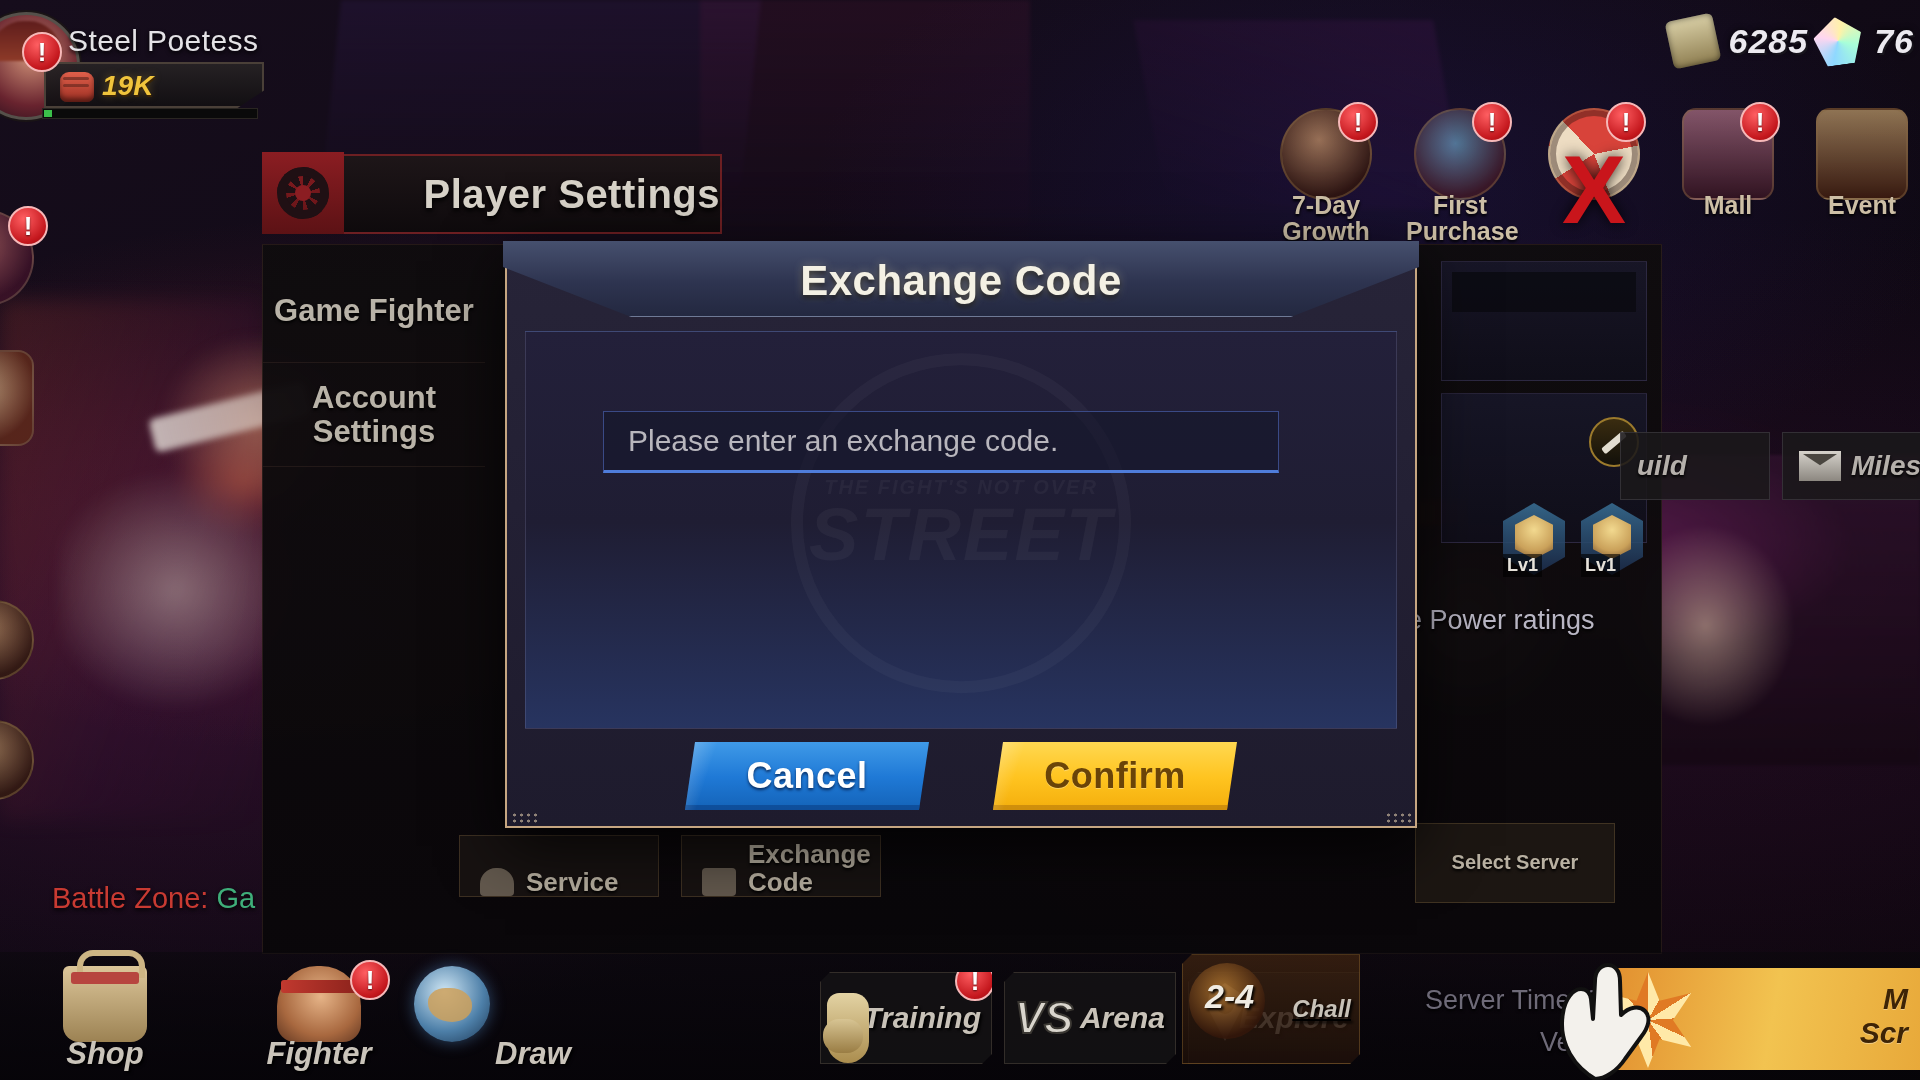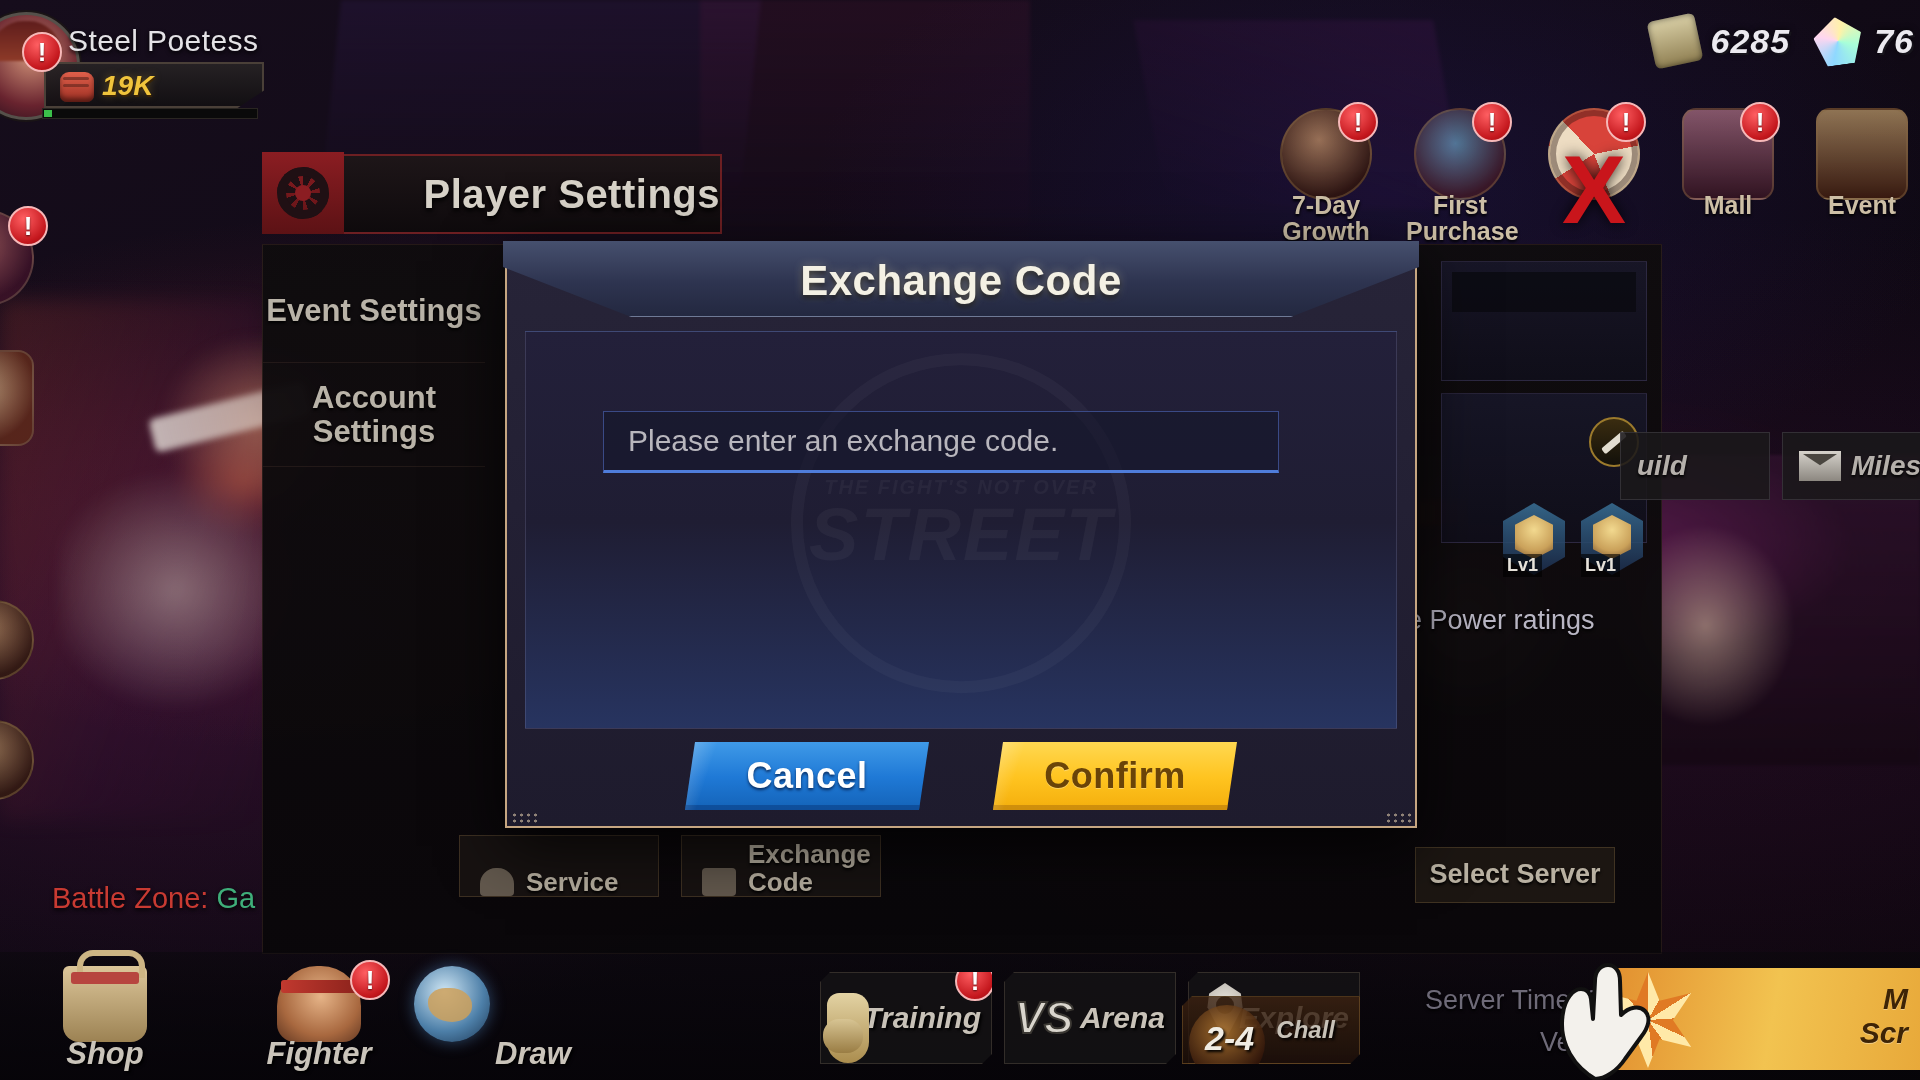--- a/index.html
+++ b/index.html
@@ -103,21 +103,21 @@
     position:absolute; left:56px; top:6px; font-size:28px; font-weight:bold; font-style:italic;
     color:#f0c43c; text-shadow:1px 2px 0 #3a2405, 0 0 8px rgba(240,196,60,.35);
   }
   .xp-track {
     position:absolute; left:42px; top:104px; width:216px; height:11px;
     background:#0a0a0a; border:1px solid #2a2622;
   }
   .xp-fill { position:absolute; left:1px; top:1px; width:8px; height:7px; background:#3bbf4a; }
 
   
-  #hud-right { position:absolute; right:0; top:6px; height:70px; display:flex; align-items:center; gap:18px; }
+  #hud-right { position:absolute; right:0; top:6px; height:70px; display:flex; align-items:center; }
   .cur { display:flex; align-items:center; gap:12px; padding-right:6px; }
   .cur-ico { width:48px; height:48px; }
   .coin-ico {
     background:linear-gradient(180deg,#d9cfa6,#8f7f52);
     border-radius:6px; transform:rotate(-12deg);
     box-shadow:inset 0 0 6px rgba(0,0,0,.55);
   }
   .gem-ico {
     background:conic-gradient(from 200deg,#8fd8ff,#ffd6f0,#fff2a8,#a8ffd8,#8fd8ff);
     clip-path:polygon(50% 0,100% 38%,78% 100%,22% 100%,0 38%);
@@ -262,24 +262,24 @@
     display:flex; align-items:flex-end; gap:12px; padding-left:20px;
   }
   .act-ico { width:34px; height:28px; background:rgba(190,175,150,.45); border-radius:4px; flex:0 0 auto; }
   .act-ico.hdset { border-radius:16px 16px 4px 4px; }
   .act-ico.ppl   { border-radius:4px; background:
       radial-gradient(circle at 30% 35%,rgba(200,190,165,.8) 26%,transparent 27%),
       radial-gradient(circle at 70% 35%,rgba(200,190,165,.8) 26%,transparent 27%),
       rgba(150,140,120,.35); }
   .act-label { font-size:26px; font-weight:bold; color:#b6ae9f; line-height:1.05; text-shadow:0 2px 3px #000; }
   #select-server {
-    position:absolute; right:46px; bottom:50px; width:200px; height:56px;
+    position:absolute; right:46px; bottom:50px; width:200px; height:80px;
     background:rgba(30,24,20,.92); border:1px solid rgba(120,95,60,.4);
     display:flex; align-items:center; justify-content:center; text-align:center;
-    font-size:27px; font-weight:bold; color:#b9b1a2; line-height:1.08; text-shadow:0 2px 3px #000;
+    font-size:20px; font-weight:bold; color:#b9b1a2; line-height:1.08; text-shadow:0 2px 3px #000;
   }
   #battle-zone {
     position:absolute; left:52px; top:882px; font-size:29px; font-weight:500;
     text-shadow:0 2px 4px #000;
   }
   #battle-zone .bz-k { color:#c83a32; }
   #battle-zone .bz-v { color:#3fae7a; }
 
   
   .rp-btn {
@@ -359,25 +359,25 @@
   }
   .pin:after{ content:''; position:absolute; left:13px; top:13px; width:18px; height:18px;
       border-radius:50%; background:#2d2a26; }
   .ctr-label {
     font-size:30px; font-weight:bold; font-style:italic; color:#c8c2b8;
     text-shadow:2px 2px 3px #000;
   }
   .ctr-item .badge-excl { right:-4px; top:-12px; }
 
   #challenge-item {
-    position:absolute; left:1182px; bottom:16px; width:178px; height:68px;
+    position:absolute; left:1182px; bottom:16px; width:178px; height:110px;
     background:linear-gradient(180deg,rgba(60,34,16,.8),rgba(28,14,8,.85));
     border:1px solid rgba(150,110,50,.4);
     clip-path:polygon(10px 0,100% 0,100% calc(100% - 10px),calc(100% - 10px) 100%,0 100%,0 10px);
-    display:flex; align-items:center; justify-content:flex-end; padding-right:24px;
+    display:flex; align-items:center; justify-content:flex-end; padding-right:8px;text-decoration:underline;
   }
   #challenge-art {
     position:absolute; left:6px; top:8px; width:76px; height:76px; border-radius:50%;
     background:radial-gradient(circle at 44% 36%,rgba(220,150,60,.65),rgba(50,22,10,.92) 72%);
   }
   #challenge-stage {
     position:absolute; left:22px; top:22px; font-size:34px; font-weight:bold; font-style:italic;
     color:#f0ece3; text-shadow:2px 2px 3px #000; z-index:4;
   }
   #challenge-label {
@@ -578,21 +578,21 @@
 
 <div id="settings-window">
   <div id="settings-title-bar">
     <div id="gear-tile">
       <div class="gear"></div>
     </div>
     <div id="settings-title">Player Settings</div>
   </div>
   <div id="settings-body">
     <div id="tabs">
-      <div class="tab">Event Settings</div>
+      <div class="tab">Game Fighter</div>
       <div class="tab">Account Settings</div>
     </div>
 
     <div id="settings-right-col">
       <div class="sr-panel" style="height:120px">
         <div class="sr-strip"></div>
       </div>
       <div class="sr-panel" style="height:150px"></div>
     </div>
     <div class="pencil-btn">

